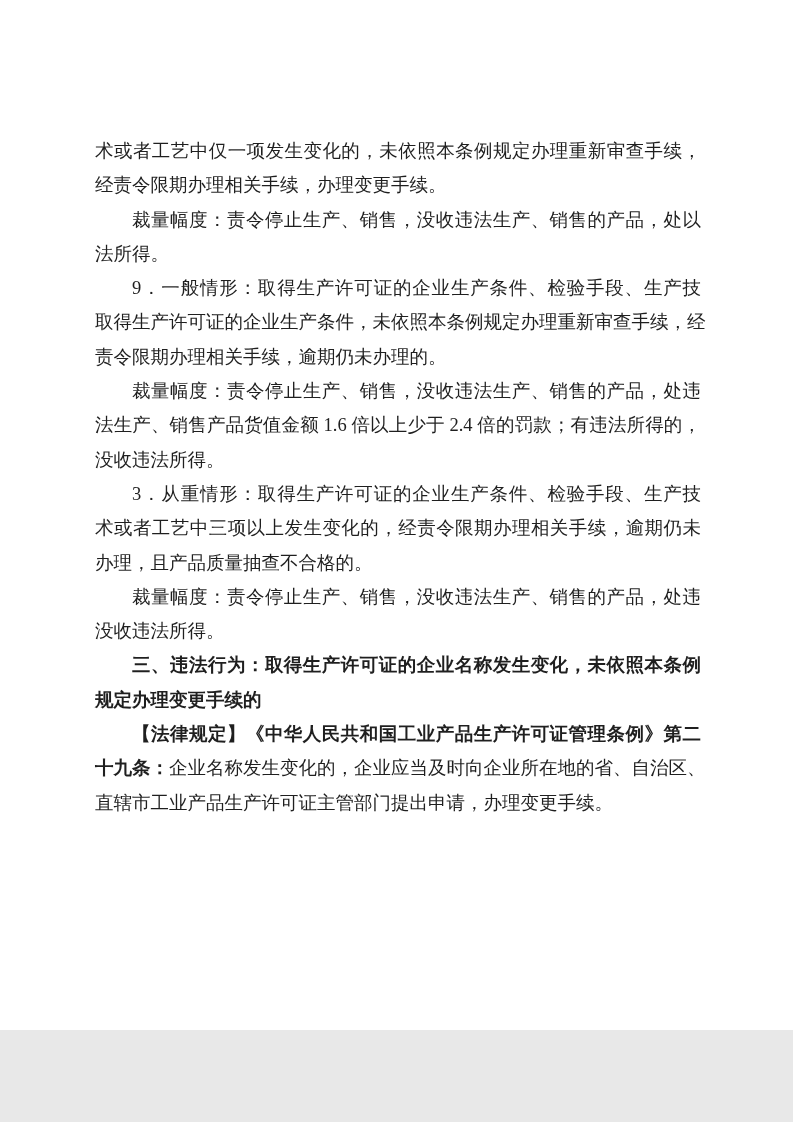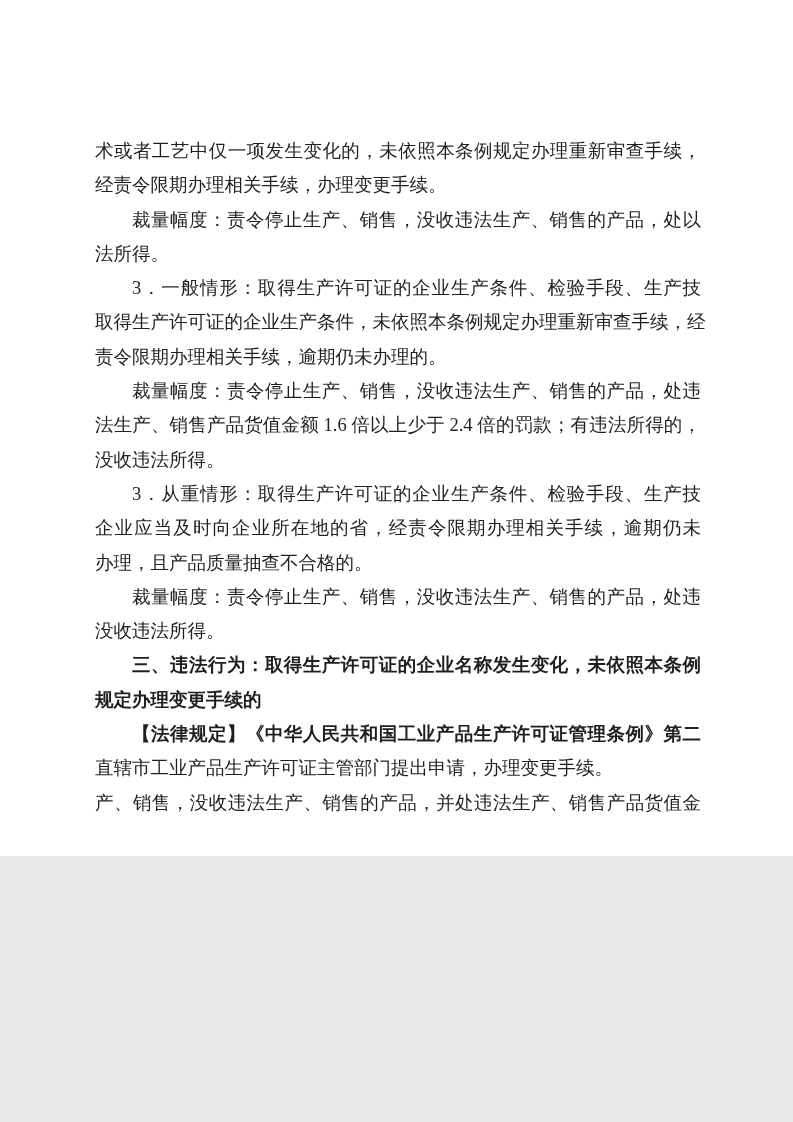--- a/index.html
+++ b/index.html
@@ -3,21 +3,21 @@
 <meta charset="utf-8">
 <style>
   html, body {
     margin: 0;
     padding: 0;
     background: #e8e8e8;
   }
   .page {
     position: relative;
     width: 793px;
-    height: 856px;
+    height: 1030px;
     margin: 0 auto;
     background: #ffffff;
     overflow: hidden;
     color: #1f1f1f;
     font-family: "Liberation Serif", "DejaVu Serif", serif;
   }
   .doc-body {
     position: absolute;
     left: 95px;
     top: 134px;
@@ -68,33 +68,33 @@
 </style>
 </head>
 <body>
 
 <div class="page">
   <div class="doc-body">
       <div class="line"><span class="run">术或者工艺中仅一项发生变化的，未依照本条例规定办理重新审查手续，</span></div>
       <div class="line short"><span class="run">经责令限期办理相关手续，办理变更手续。</span></div>
       <div class="line indent"><span class="run">裁量幅度：责令停止生产、销售，没收违法生产、销售的产品，处以</span></div>
       <div class="line short"><span class="run">法所得。</span></div>
-      <div class="line indent"><span class="run">3．一般情形：取得生产许可证的企业生产条件、检验手段、生产技</span></div>
+      <div class="line indent"><span class="run">9．一般情形：取得生产许可证的企业生产条件、检验手段、生产技</span></div>
       <div class="line"><span class="run">取得生产许可证的企业生产条件，未依照本条例规定办理重新审查手续，经</span></div>
       <div class="line short"><span class="run">责令限期办理相关手续，逾期仍未办理的。</span></div>
       <div class="line indent"><span class="run">裁量幅度：责令停止生产、销售，没收违法生产、销售的产品，处违</span></div>
       <div class="line"><span class="run">法生产、销售产品货值金额 1.6 倍以上少于 2.4 倍的罚款；有违法所得的，</span></div>
       <div class="line short"><span class="run">没收违法所得。</span></div>
       <div class="line indent"><span class="run">3．从重情形：取得生产许可证的企业生产条件、检验手段、生产技</span></div>
-      <div class="line"><span class="run">企业应当及时向企业所在地的省，经责令限期办理相关手续，逾期仍未</span></div>
+      <div class="line"><span class="run">术或者工艺中三项以上发生变化的，经责令限期办理相关手续，逾期仍未</span></div>
       <div class="line short"><span class="run">办理，且产品质量抽查不合格的。</span></div>
       <div class="line indent"><span class="run">裁量幅度：责令停止生产、销售，没收违法生产、销售的产品，处违</span></div>
       <div class="line short"><span class="run">没收违法所得。</span></div>
       <div class="line indent hei"><span class="run bold">三、违法行为：取得生产许可证的企业名称发生变化，未依照本条例</span></div>
       <div class="line short hei"><span class="run bold">规定办理变更手续的</span></div>
       <div class="line indent"><span class="run bold">【法律规定】《中华人民共和国工业产品生产许可证管理条例》第二</span></div>
+      <div class="line"><span class="run bold">十九条：</span><span class="run">企业名称发生变化的，企业应当及时向企业所在地的省、自治区、</span></div>
       <div class="line short"><span class="run">直辖市工业产品生产许可证主管部门提出申请，办理变更手续。</span></div>
-      <div class="line"><span class="run">产、销售，没收违法生产、销售的产品，并处违法生产、销售产品货值金</span></div>
     </div>
   <div class="footer">
     <span class="dash">—</span><span class="pagenum">130</span><span class="dash">—</span>
   </div>
 </div>
 
 </body></html>

